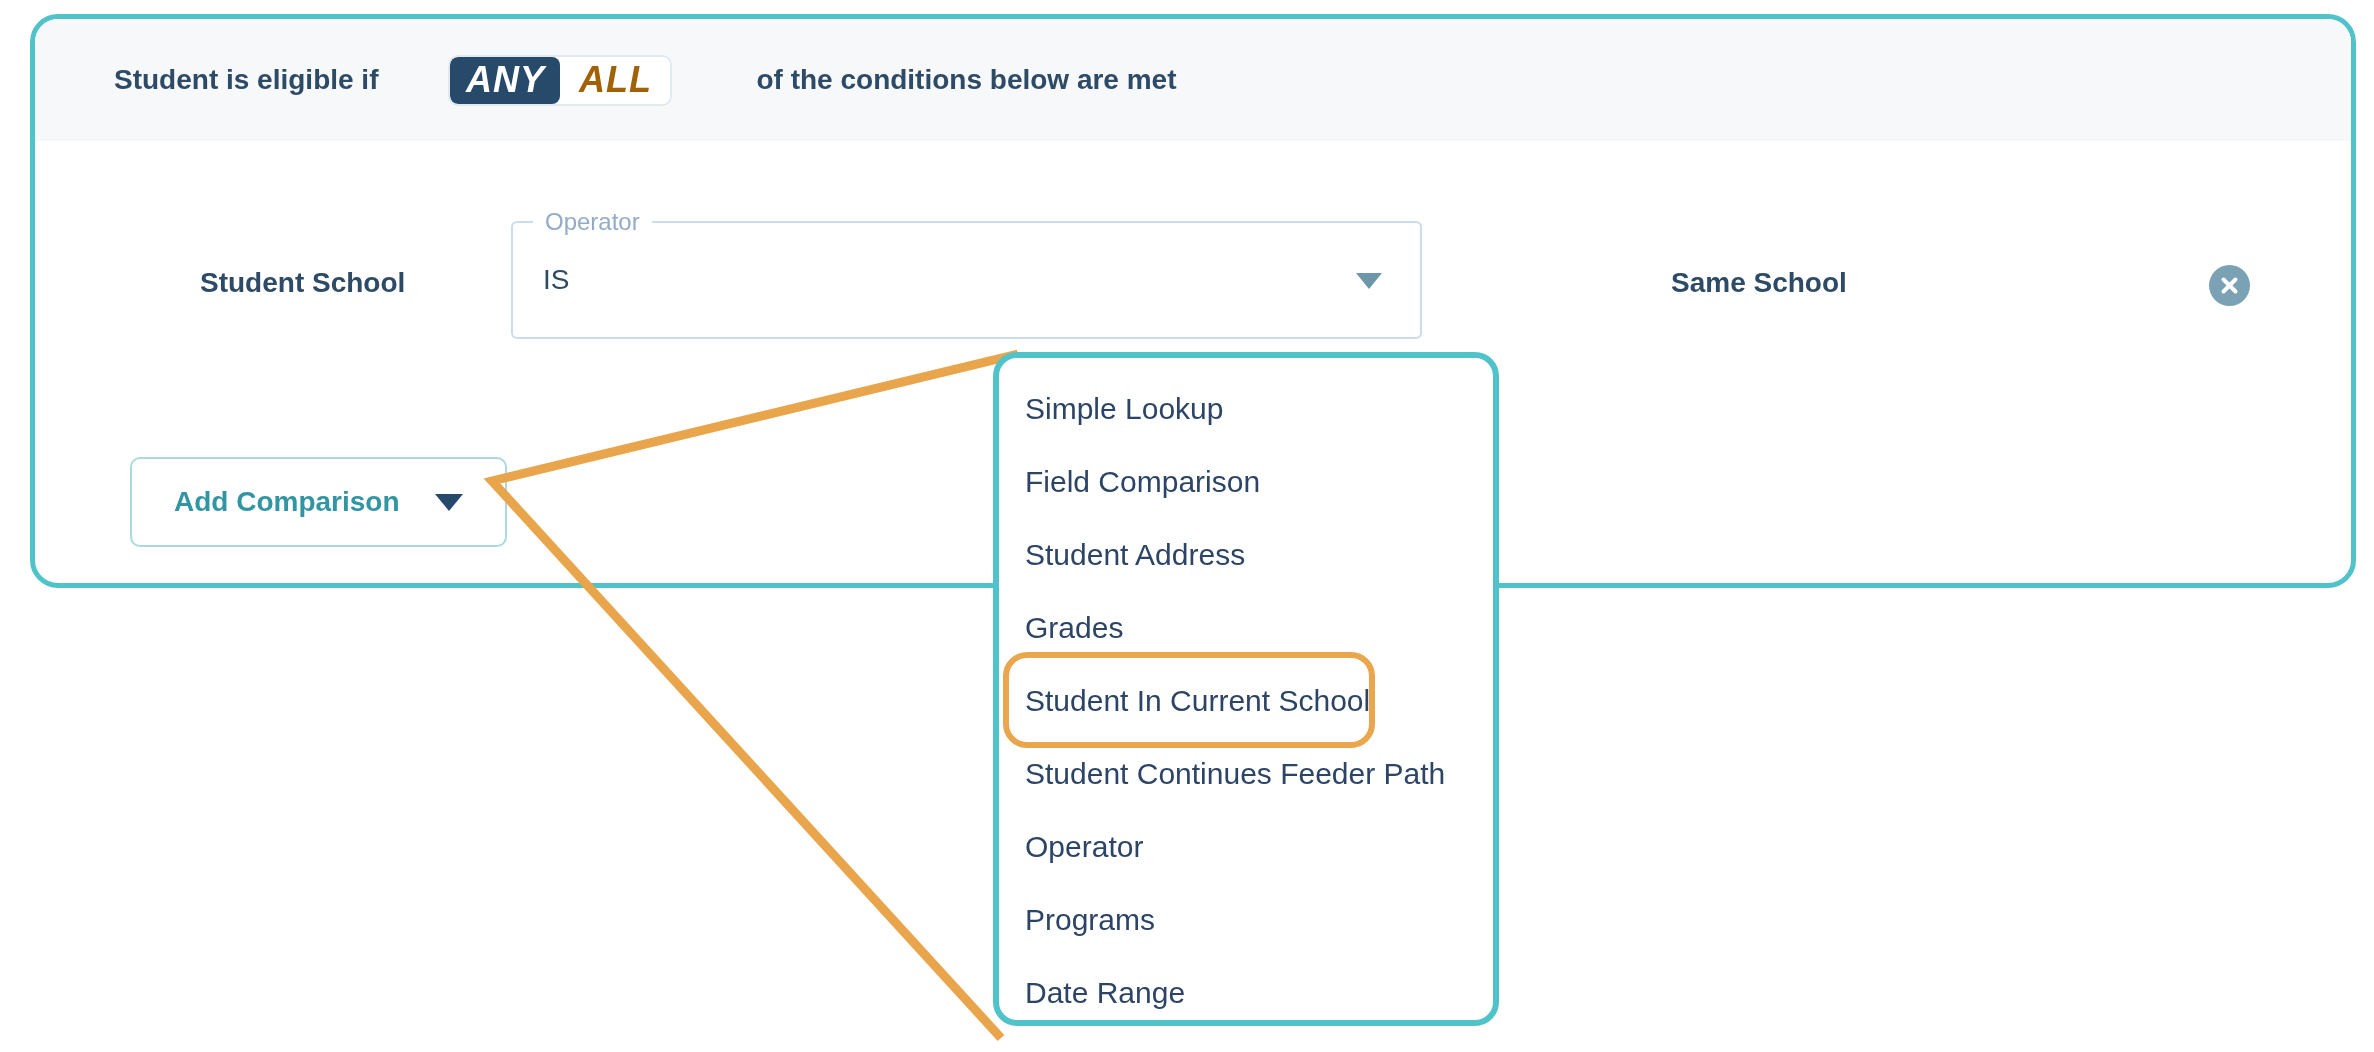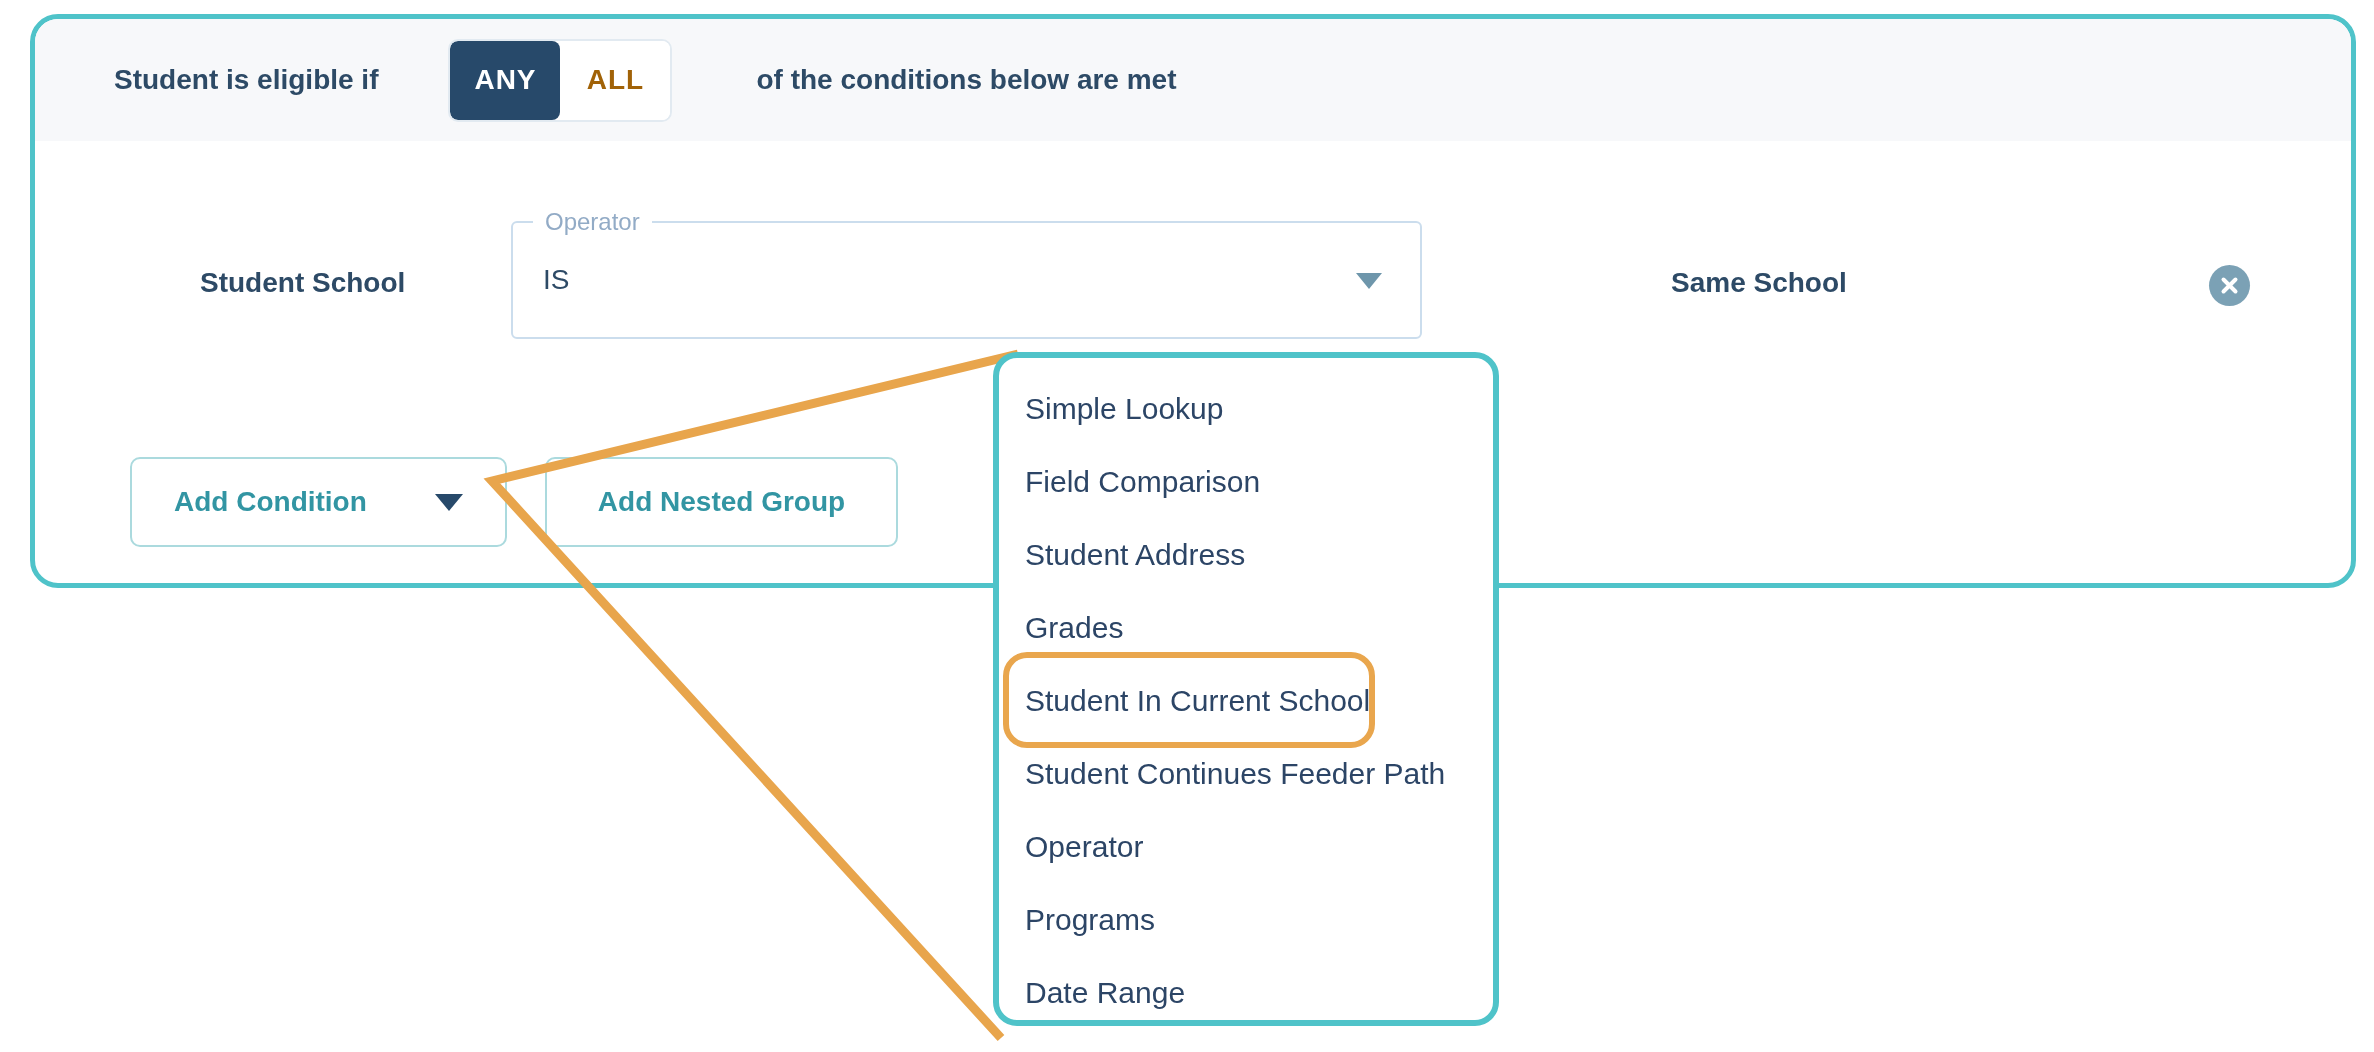--- a/index.html
+++ b/index.html
@@ -20,22 +20,22 @@
     position:absolute;left:0;top:0;right:0;height:122px;
     background:#f7f8fa;border-radius:23px 23px 0 0;
     display:flex;align-items:center;padding-left:79px;box-sizing:border-box;gap:28px;
   }
   .hdr-text{font-size:28px;font-weight:bold;color:#2d4a66;white-space:nowrap;}
   .any-all-toggle{
     margin-left:42px;display:flex;background:#ffffff;
     border:2px solid #e2eaf1;border-radius:10px;overflow:hidden;
   }
   .toggle-btn{
-    width:110px;height:79px;display:flex;align-items:center;justify-content:center;
-    font-size:28px;font-weight:bold;letter-spacing:1px;cursor:pointer;
+    width:110px;height:47px;display:flex;align-items:center;justify-content:center;
+    font-size:36px;font-weight:bold;letter-spacing:1px;cursor:pointer;font-style:italic;
   }
   .toggle-btn.selected{background:#27496a;color:#ffffff;border-radius:8px;}
   .toggle-btn.unselected{background:#ffffff;color:#a16207;}
   .hdr-suffix{margin-left:56px;}
 
   
   .field-label{
     position:absolute;left:165px;top:248px;font-size:28px;font-weight:bold;color:#2d4a66;
   }
   .operator-select{
@@ -130,27 +130,24 @@
     <button class="remove-btn">
       <span style="display:flex;">
         <svg width="19" height="19" viewBox="0 0 19 19">
           <line x1="3.5" y1="3.5" x2="15.5" y2="15.5" stroke="#ffffff" stroke-width="4" stroke-linecap="round"></line>
           <line x1="15.5" y1="3.5" x2="3.5" y2="15.5" stroke="#ffffff" stroke-width="4" stroke-linecap="round"></line>
         </svg>
       </span>
     </button>
 
     <div class="btn-outline add-condition">
-      <span>Add Condition</span>
+      <span>Add Comparison</span>
       <span class="btn-caret"></span>
     </div>
 
-    <div class="btn-outline add-nested">
-      <span>Add Nested Group</span>
-    </div>
   </div>
 
   <svg class="annotation-svg" width="2374" height="1052" viewBox="0 0 2374 1052">
     <polyline points="1018,354 492,481 1001,1038" fill="none" stroke="#e8a54c" stroke-width="9" stroke-linejoin="miter"></polyline>
   </svg>
 
   <div class="type-menu">
       <div class="menu-item">Simple Lookup</div>
       <div class="menu-item">Field Comparison</div>
       <div class="menu-item">Student Address</div>

